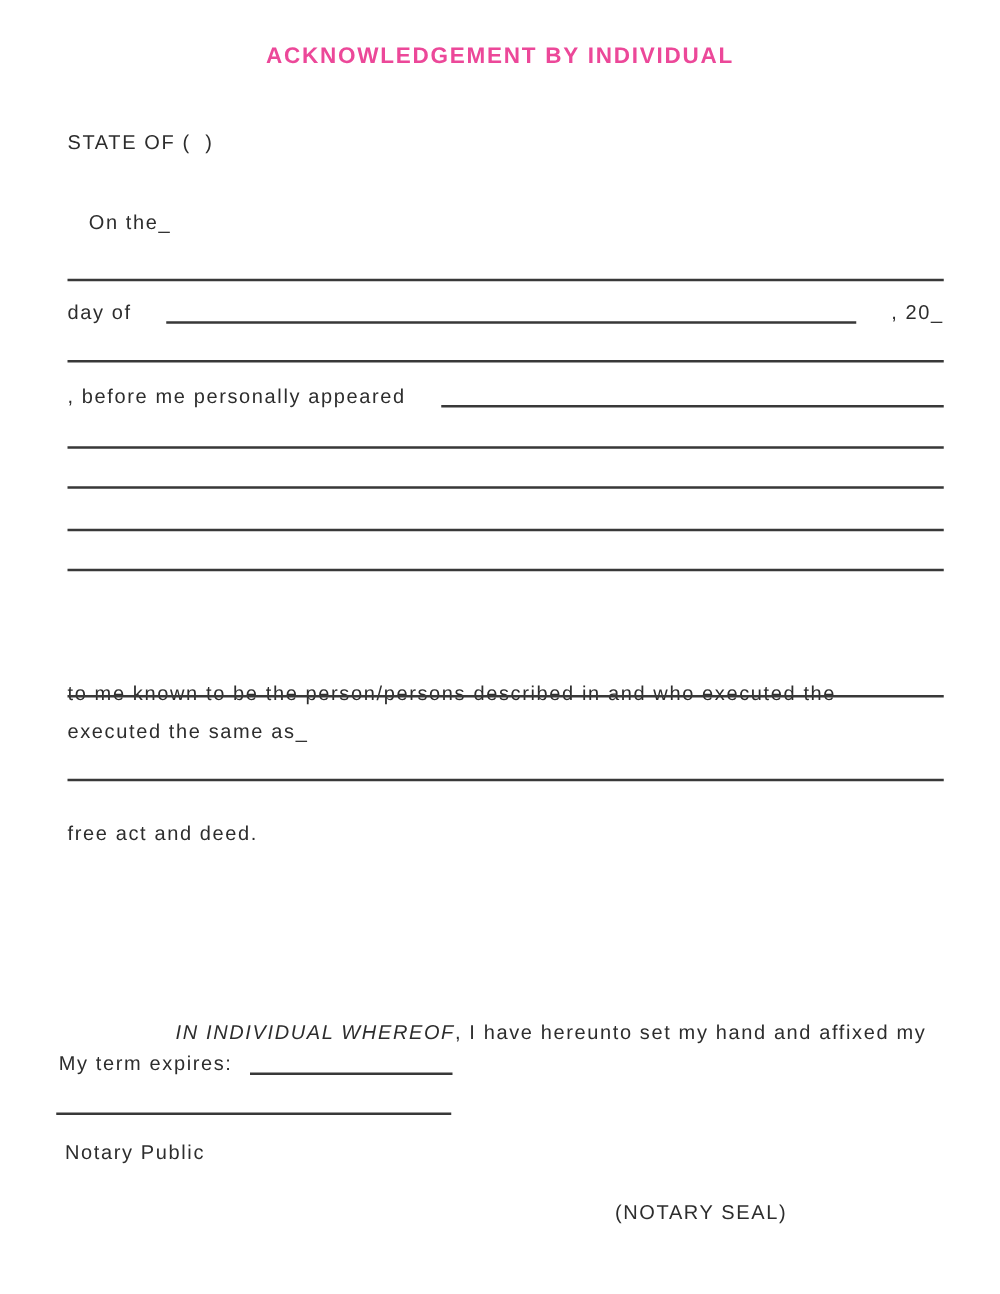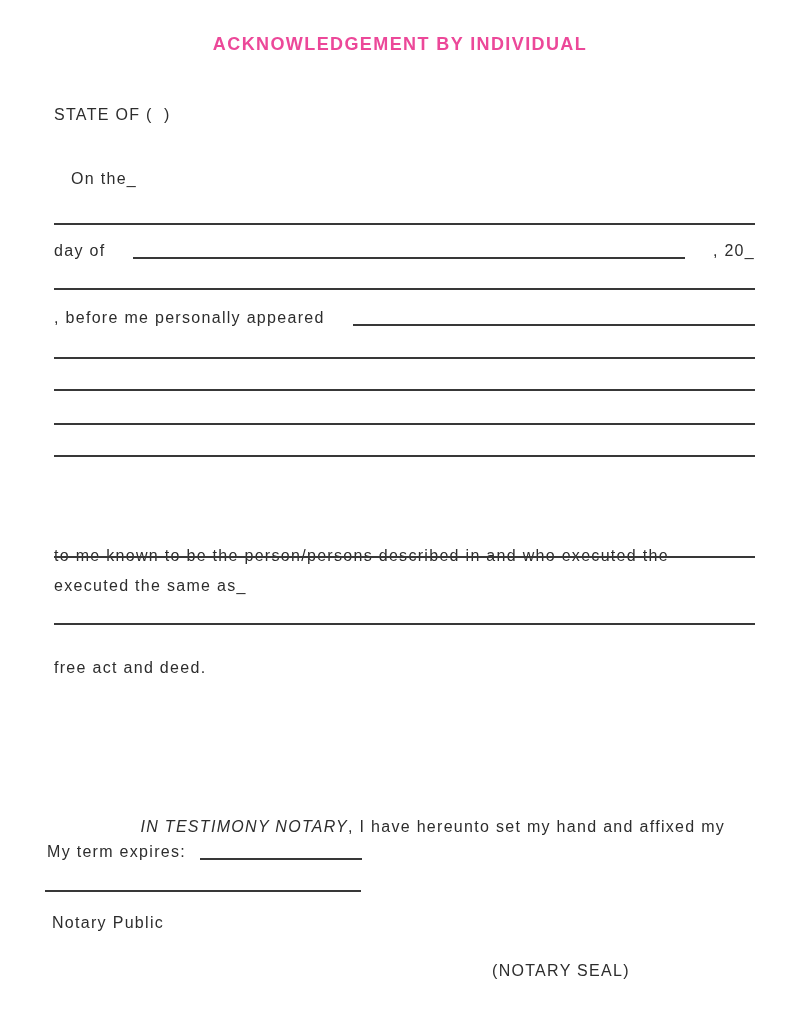--- a/index.html
+++ b/index.html
@@ -130,21 +130,21 @@
   <div class="rule" style="top:556px;"></div>
 
   <div class="txt" style="left:54px; top:575px;">executed the same as_</div>
 
   <div class="rule" style="top:623px;"></div>
 
   <div class="txt" style="left:54px; top:641px;margin-top:16px;">free act and deed.</div>
 
   <div class="para" style="top:704px;">
     <div class="indent">
-      <span class="em">IN TESTIMONY NOTARY</span><span>, I have hereunto set my hand and affixed my</span>
+      <span class="em">IN INDIVIDUAL WHEREOF</span><span>, I have hereunto set my hand and affixed my</span>
     </div>
     
   </div>
 
   <div class="term-row" style="top:841px;">
     <span>My term expires:</span>
     <span class="fill"></span>
   </div>
 
   <div class="sig-line" style="top:890px;"></div>

